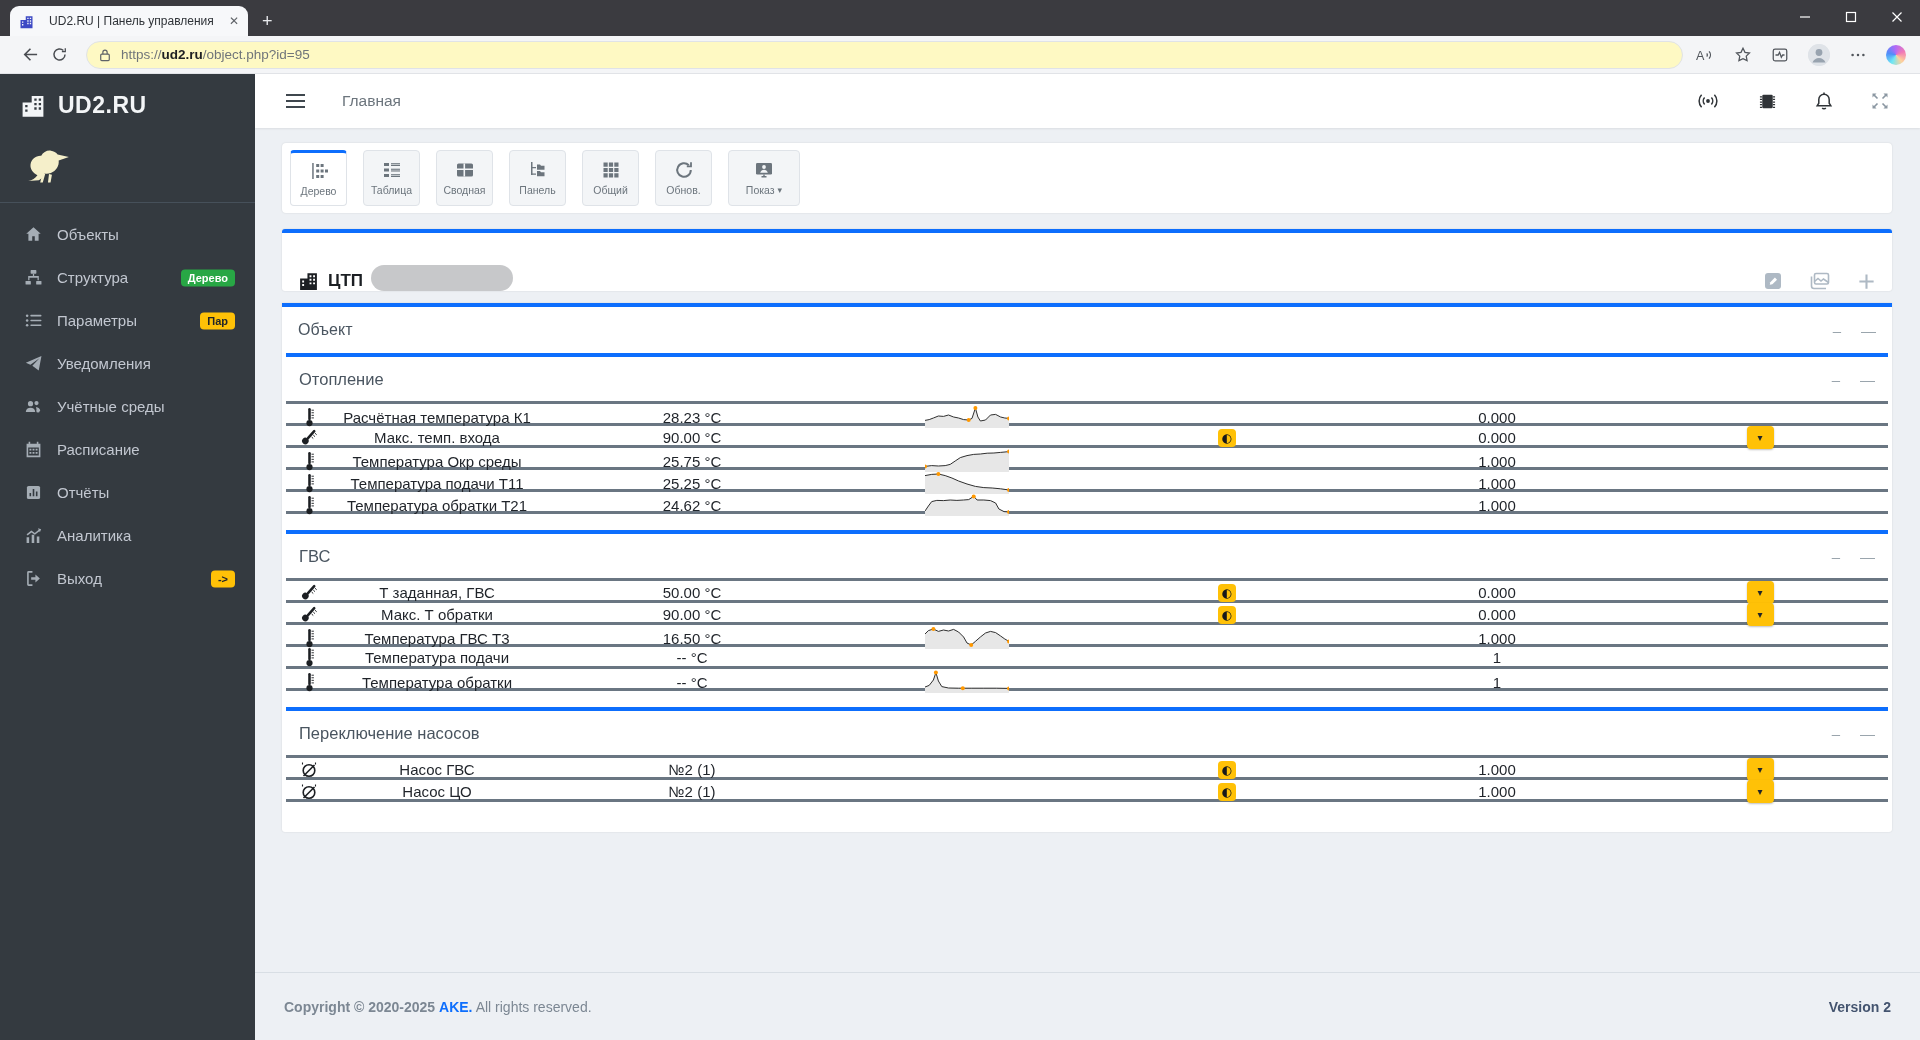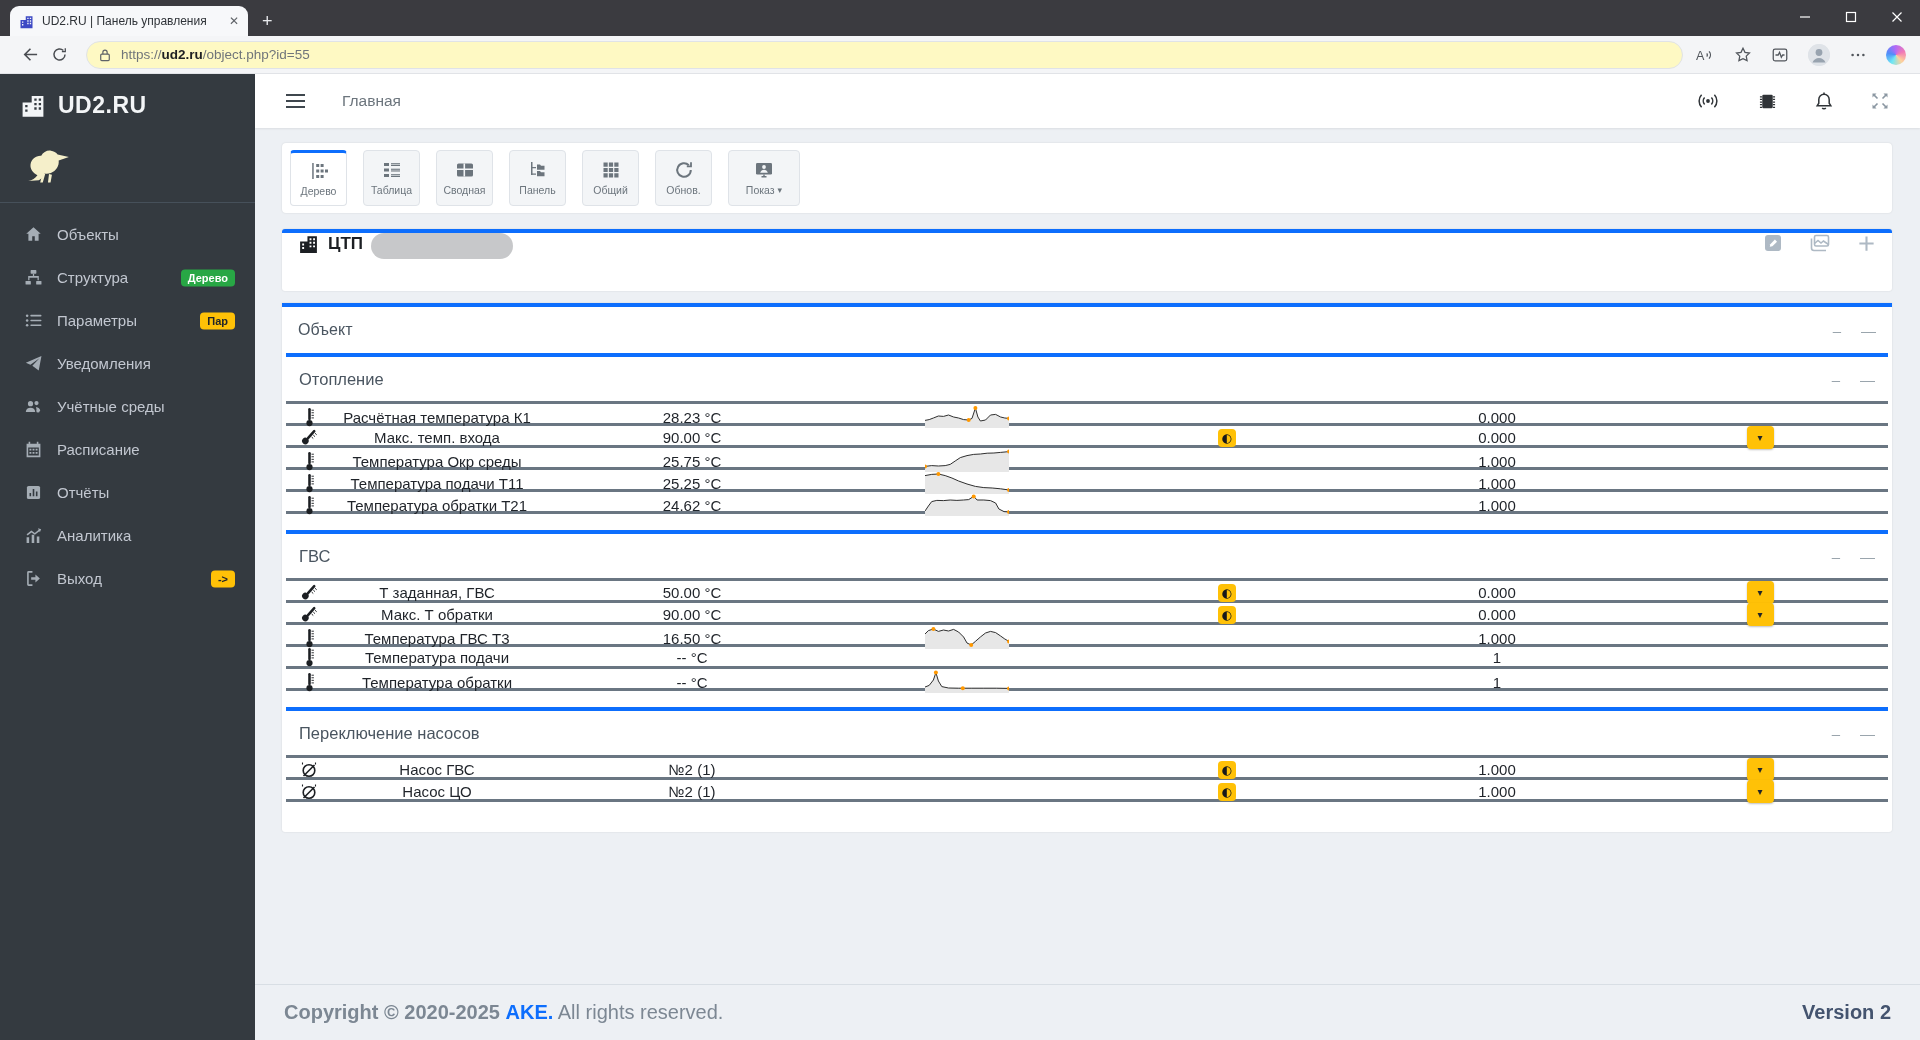--- a/index.html
+++ b/index.html
@@ -3,21 +3,21 @@
 <meta charset="utf-8">
 <style>
   * { box-sizing: border-box; margin:0; padding:0; }
   html,body { width:1920px; height:1040px; overflow:hidden;
     font-family:"Liberation Sans", sans-serif; background:#edf0f4; }
   svg { display:block; }
 
   
   .tabbar { height:36px; background:#3b3b40; display:flex; align-items:flex-end; position:relative; }
   .tab { margin-left:10px; width:238px; height:30px; background:#f7f8fa; border-radius:9px 9px 0 0;
-    display:flex; align-items:center; gap:8px; padding:8px 9px; font-size:12px; color:#2f3338; }
+    display:flex; align-items:center; gap:8px; padding:8px 9px; font-size:12px; color:#2f3338;text-align:center; }
   .tab-title { flex:1; white-space:nowrap; overflow:hidden; }
   .tab-close { color:#5f6368; font-size:12px; cursor:pointer; }
   .newtab { color:#e8eaed; font-size:18px; margin:0 0 6px 14px; line-height:1; }
   .wincontrols { position:absolute; right:0; top:0; height:34px; display:flex; }
   .winbtn { width:46px; height:34px; display:flex; align-items:center; justify-content:center; color:#fff; }
 
   .addressbar { height:38px; background:#f4f5f7; display:flex; align-items:center; padding:0 14px;
     border-bottom:1px solid #e2e4e8; }
   .navbtn { width:30px; height:30px; display:flex; align-items:center; justify-content:center; color:#4a4d52; }
   .urlpill { flex:1; height:28px; background:#fef9c3; border:1px solid #e0e3e7; border-radius:14px;
@@ -56,21 +56,21 @@
     box-shadow:0 0 2px rgba(0,0,0,.12); }
   .tbtn { width:57px; height:56px; border:1px solid #dfe3e8; border-radius:4px; background:#f3f5f7;
     display:flex; flex-direction:column; align-items:center; justify-content:center; gap:4px;
     color:#6c757d; cursor:pointer; }
   .tbtn.active { background:#fff; border-top:3px solid #0d6efd; }
   .tbtn .tlabel { font-size:10.5px; display:flex; align-items:center; gap:3px; }
   .tbtn.wide { width:72px; }
   .caret { font-size:9px; }
 
   .object-card { margin-top:16px; height:62px; background:#fff; border-top:4px solid #0d6efd;
-    border-radius:3px; box-shadow:0 0 2px rgba(0,0,0,.12); display:flex; align-items:flex-start; padding:0 16px; }
+    border-radius:3px; box-shadow:0 0 2px rgba(0,0,0,.12); display:flex; align-items:flex-end; padding:0 16px; }
   .obj-title { display:flex; align-items:center; gap:9px; font-size:17px; font-weight:700; color:#1c1f23; }
   .redacted { width:142px; height:26px; background:#c7c8ca; border-radius:13px; margin-left:8px; }
   .obj-actions { margin-left:auto; display:flex; align-items:center; gap:26px; color:#aebaC5; color:#aeb9c4; }
 
   .panel { margin-top:12px; background:#fff; border-top:4px solid #0d6efd; border-radius:0 0 3px 3px;
     box-shadow:0 0 2px rgba(0,0,0,.12); padding:0 3px 14px; }
   .phead { height:46px; display:flex; align-items:center; padding:0 13px; }
   .ptitle { font-size:16px; color:#4a5560; }
   .ctl-group { margin-left:auto; display:flex; align-items:center; gap:20px; color:#9aa5ad;
     font-size:15px; line-height:1; }
@@ -87,22 +87,22 @@
   .cname,.cvalue,.cnumber { text-align:center; }
   .cspark { justify-self:center; line-height:0; }
   .ctoggle { justify-self:center; }
   .toggle { width:18px; height:18px; background:#ffc107; border-radius:4px; display:flex;
     align-items:center; justify-content:center; font-size:12px; color:#16181b;
     font-family:"DejaVu Sans", sans-serif; cursor:pointer; }
   .cdd { justify-self:center; }
   .dd { width:27px; height:23px; background:#ffc107; border:0; border-radius:4px;
     box-shadow:0 1px 2px rgba(0,0,0,.25); color:#212529; font-size:10px; cursor:pointer; }
 
-  .footer { margin-top:auto; height:56px; border-top:1px solid #d8dee4; display:flex;
-    align-items:center; padding:0 29px; font-size:20px; color:#7c8793; }
+  .footer { margin-top:auto; height:68px; border-top:1px solid #d8dee4; display:flex;
+    align-items:center; padding:0 29px; font-size:14px; color:#7c8793; }
   .fw { font-weight:700; } .f-brand { color:#0d6efd; font-weight:700; }
   .version { margin-left:auto; font-weight:700; color:#44546f; }
 </style>
 </head>
 <body>
 
 <div class="tabbar">
   <div class="tab">
     <span>
       <svg width="15" height="15" viewBox="0 0 20 20">
@@ -145,21 +145,21 @@
     </span>
   <div class="urlpill">
     <span style="margin-right:10px;color:#5f6368">
       <svg width="12" height="14" viewBox="0 0 14 16" fill="none" stroke="currentColor" stroke-width="1.4">
           <rect x="2" y="7" width="10" height="7.5" rx="1.2"></rect>
           <path d="M4.5 7V4.8a2.5 2.5 0 0 1 5 0V7"></path>
         </svg>
     </span>
     <span class="url-dim">https://</span>
       <span class="url-domain">ud2.ru</span>
-      <span class="url-dim">/object.php?id=55</span>
+      <span class="url-dim">/object.php?id=95</span>
   </div>
   <div class="bar-icons">
     <span>
         <svg width="20" height="18" viewBox="0 0 22 20">
           <text x="1" y="15" font-size="14" fill="currentColor" font-family="Liberation Sans, sans-serif">A</text>
           <path d="M15.5 6a6 6 0 0 1 0 8M13 8.2a3 3 0 0 1 0 3.6" fill="none" stroke="currentColor" stroke-width="1.4"></path>
         </svg>
       </span>
     <span>
         <svg width="18" height="18" viewBox="0 0 20 20" fill="none" stroke="currentColor" stroke-width="1.4">

